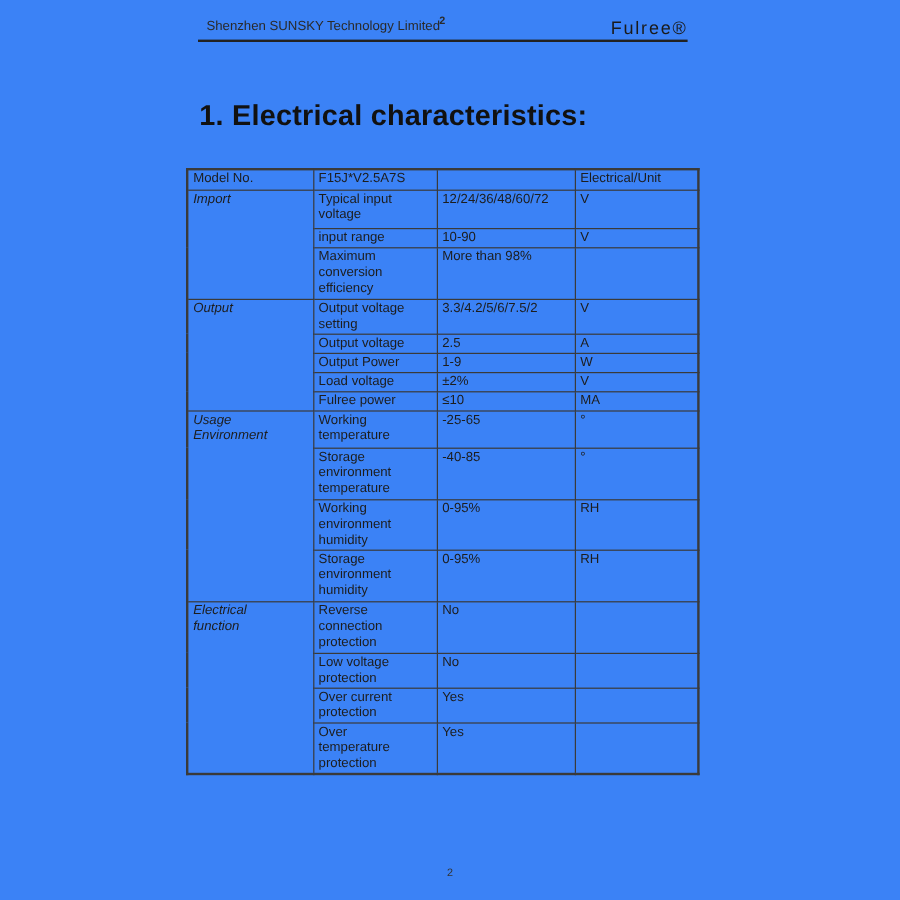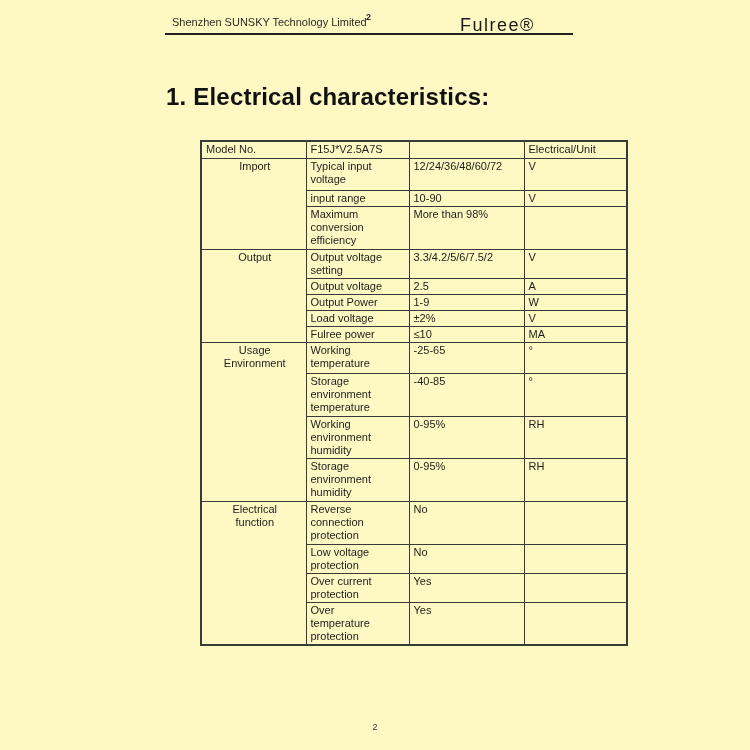--- a/index.html
+++ b/index.html
@@ -2,43 +2,43 @@
 <html><head>
 <meta charset="utf-8">
 <style>
   * { margin: 0; padding: 0; box-sizing: border-box; }
   html, body { background: #ffffff; }
   body { font-family: "Liberation Sans", sans-serif; color: #1e1e1e; }
   .page {
     position: relative;
     width: 750px;
     height: 750px;
-    background: #fef9c3;
+    background: #3b82f6;
     overflow: hidden;
   }
   
   .hdr-company {
     position: absolute;
     left: 172px; top: 16px;
     font-size: 11px;
     color: #2a2a2a;
   }
   .hdr-note {
     position: absolute;
     left: 366px; top: 12px;
     font-size: 9px;
     font-weight: bold;
     color: #2a2a2a;
   }
   .hdr-brand {
     position: absolute;
     left: 460px; top: 15px;
     width: 113px;
-    text-align: left;
-    font-size: 18px;
+    text-align: right;
+    font-size: 15px;
     letter-spacing: 1.5px;
     color: #1a1a1a;
   }
   .hdr-rule {
     position: absolute;
     left: 165px; top: 33px;
     width: 408px; height: 2px;
     background: #222222;
   }
   
@@ -53,36 +53,35 @@
   
   .table-wrap {
     position: absolute;
     left: 155px; top: 140px;
   }
   table.spec {
     border-collapse: collapse;
     table-layout: fixed;
     width: 426px;
     border: 2px solid #3a3a3a;
-    margin-left: 45px;
   }
   table.spec td {
     border: 1px solid #3a3a3a;
     font-size: 11px;
     line-height: 13px;
     vertical-align: top;
     padding: 1px 2px 1px 4px;
     color: #1d1d1d;
     overflow: hidden;
   }
   td.group-cell {
-    text-align: center;
     vertical-align: middle;
     white-space: pre-line;
     padding: 1px 2px;
+    font-style: italic;
   }
   td.attr-cell { white-space: pre-line; }
   tr.hdr-row td { font-size: 11px; }
 </style>
 </head>
 <body>
 
 <div class="page">
 
   <div class="hdr-company">Shenzhen SUNSKY Technology Limited</div>

